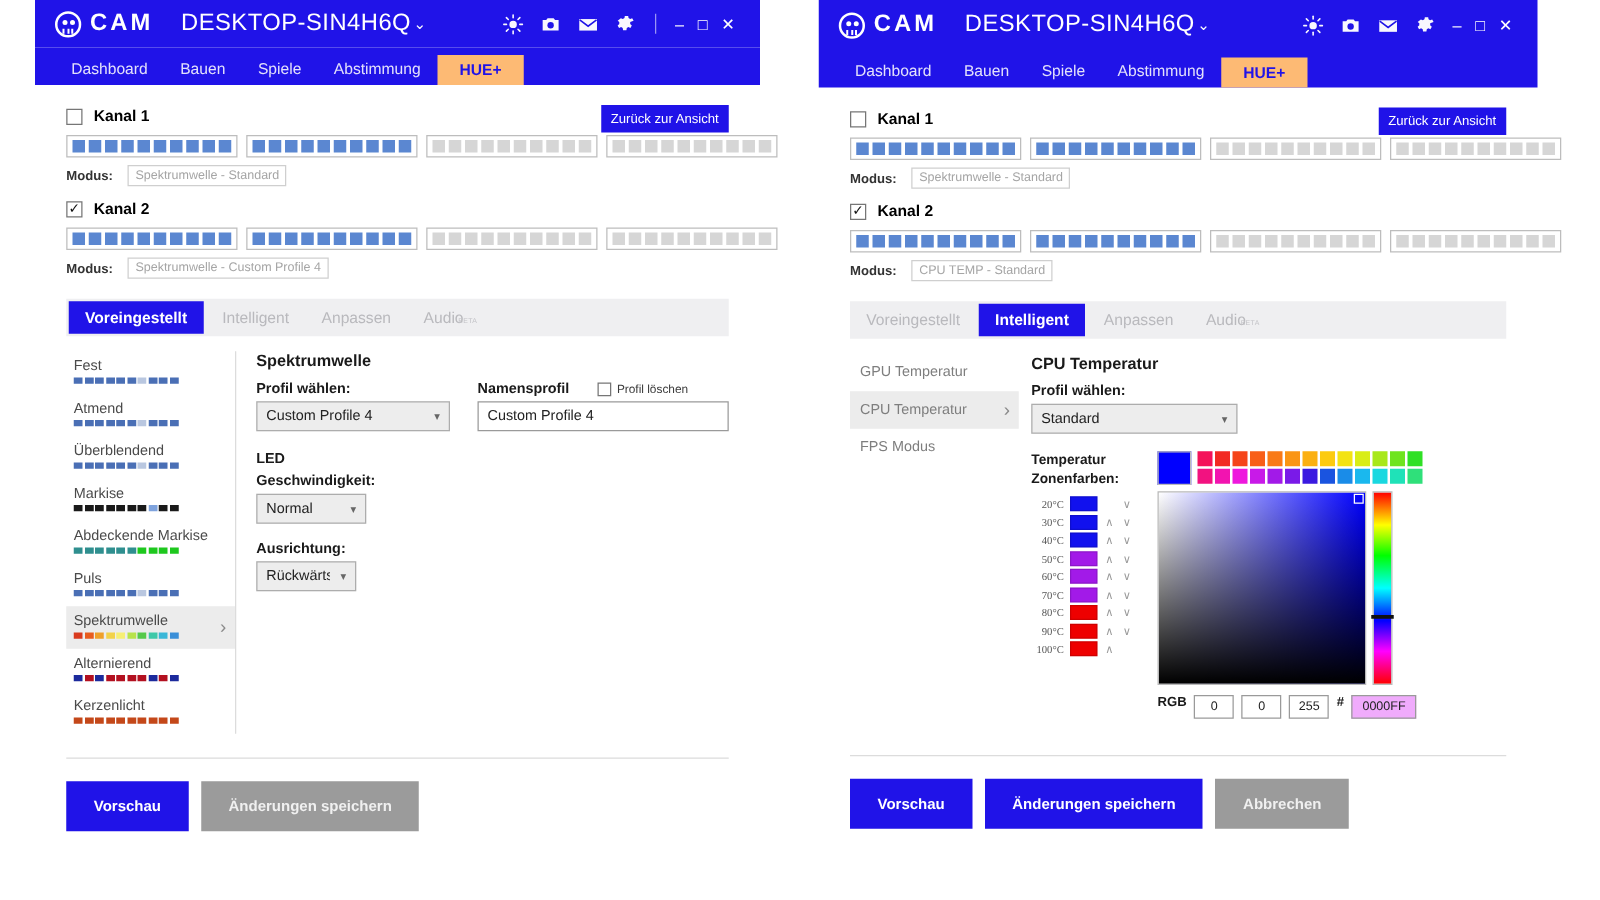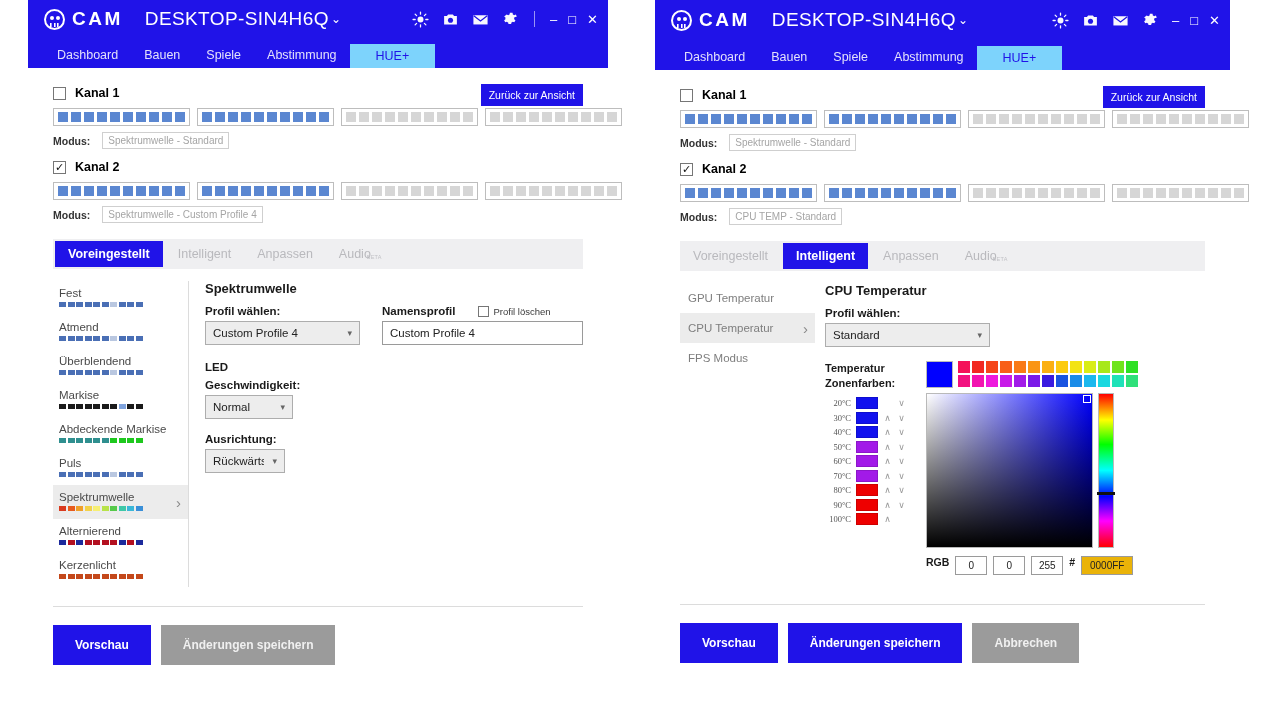--- a/index.html
+++ b/index.html
@@ -13,21 +13,21 @@
 
   .window { position: absolute; top: 0; background: #ffffff; }
   #window-left  { left: 28px;  width: 580px; height: 690px; }
   #window-right { left: 655px; width: 575px; height: 690px; }
 
   
   .titlebar {
     background: #2013e8;
     height: 38px;
     display: flex; align-items: center;
-    padding: 0 10px 0 16px;
+    padding: 0 20px 0 16px;
     color: #ffffff;
   }
   .titlebar.tall { height: 40px; }
   .brand { display: flex; align-items: center; gap: 7px; }
   .logo-skull {
     width: 21px; height: 21px; border-radius: 50%;
     border: 2px solid #fff; position: relative;
   }
   .logo-skull .eye {
     position: absolute; top: 5px; width: 4px; height: 4px;
@@ -61,22 +61,22 @@
     background: #2013e8;
     height: 30px;
     display: flex; align-items: flex-end;
     padding-left: 16px; gap: 0;
   }
   .navtab {
     font-size: 12.5px; color: #e3e1fb;
     padding: 0 13px; height: 26px; line-height: 26px;
   }
   .navtab.active {
-    background: #7dd3fc; color: #2013e8; font-weight: normal;
-    height: 24px; line-height: 24px; padding: 0 26px;
+    background: #fdba74; color: #2013e8; font-weight: bold;
+    height: 24px; line-height: 24px; padding: 0 18px;
   }
 
   
   .content { padding: 18px 25px 0 25px; position: relative; }
 
   .backbtn {
     position: absolute; right: 25px; top: 16px;
     background: #2013e8; color: #fff; font-size: 10.5px;
     padding: 5px 8px; border: none; cursor: pointer; white-space: nowrap;
   }
@@ -210,21 +210,21 @@
   }
 
   .rgbrow { display: flex; align-items: flex-start; gap: 6px; margin-top: 8px; }
   .rgblabel { font-size: 10.5px; font-weight: bold; color: #1a1a1a; }
   .rgbinput {
     border: 1px solid #9a9a9a; background: #fff; color: #222;
     font-size: 10px; padding: 3px 4px; width: 32px; text-align: center;
   }
   .hashsym { font-size: 10.5px; font-weight: bold; color: #1a1a1a; }
   .hexinput {
-    border: 1px solid #9a9a9a; background: #eab308; color: #222;
+    border: 1px solid #9a9a9a; background: #f0abfc; color: #222;
     font-size: 10px; padding: 3px 4px; width: 52px; text-align: center;
   }
 
   
   .footer { position: absolute; left: 25px; right: 25px; }
   .footsep { border-top: 1px solid #dcdcdc; margin-bottom: 18px; }
   .footbtns { display: flex; gap: 10px; }
   .fbtn {
     font-size: 12px; font-weight: bold; color: #fff;
     border: none; padding: 13px 22px; cursor: pointer;

